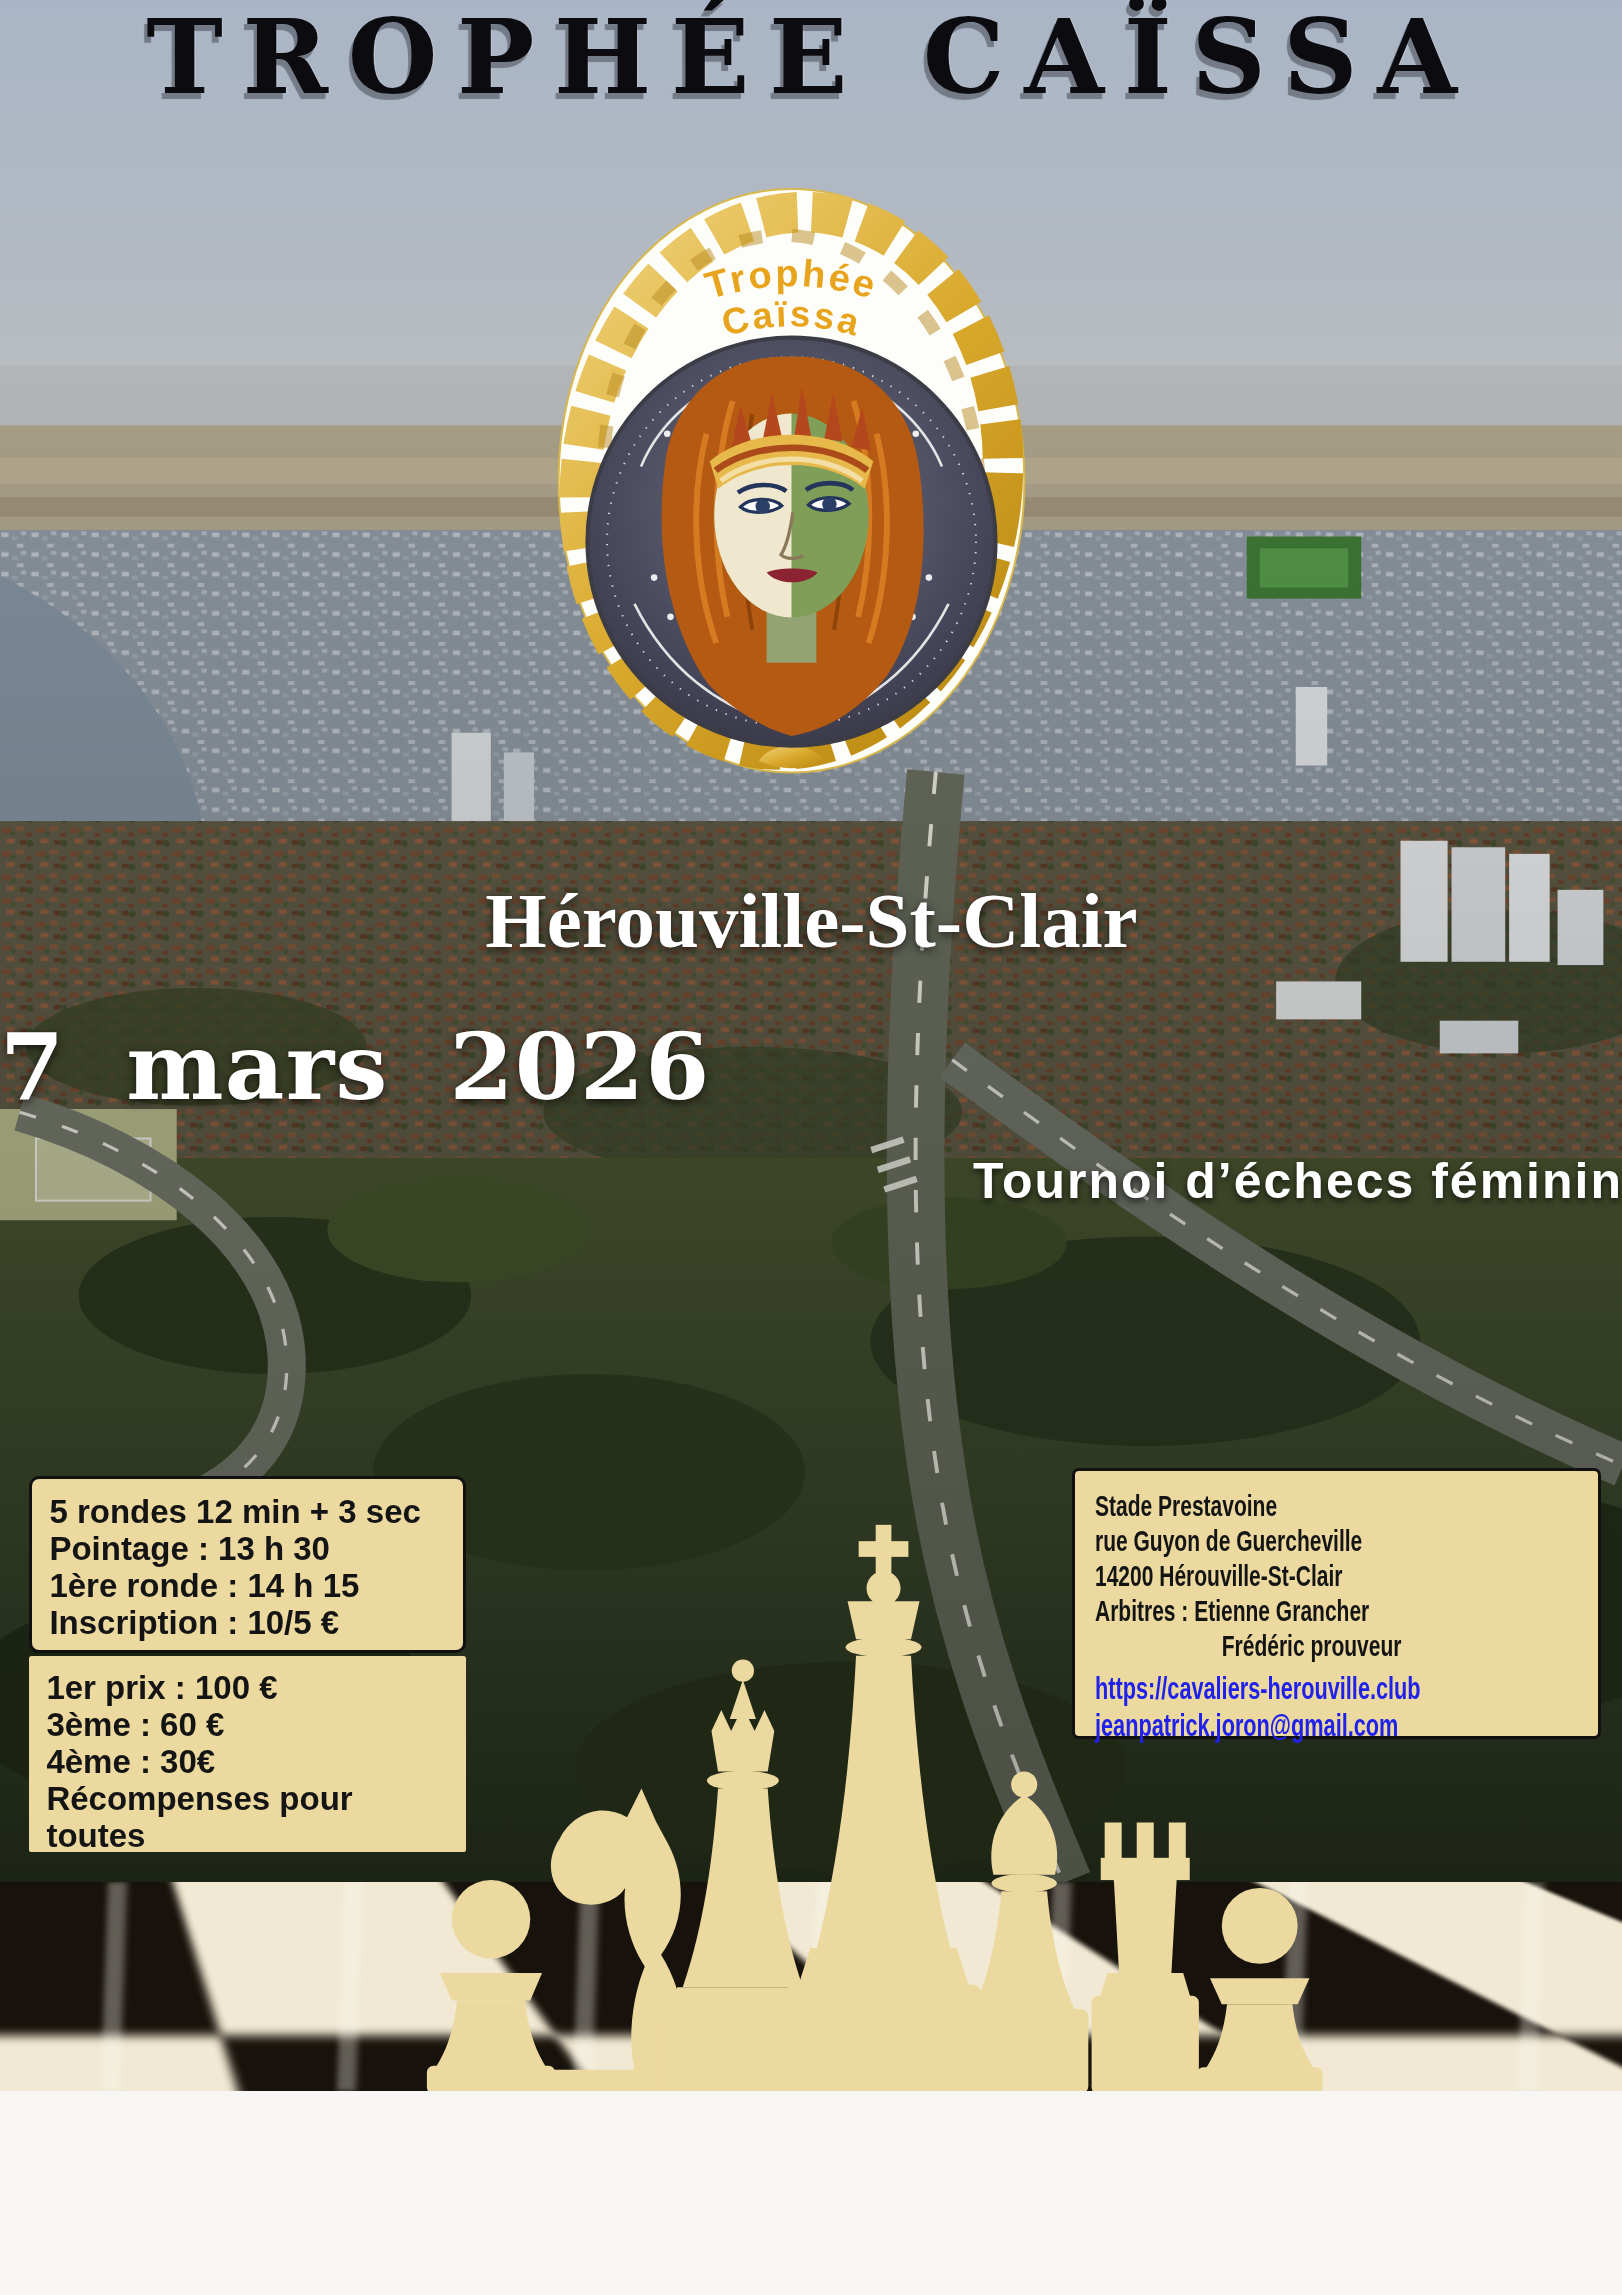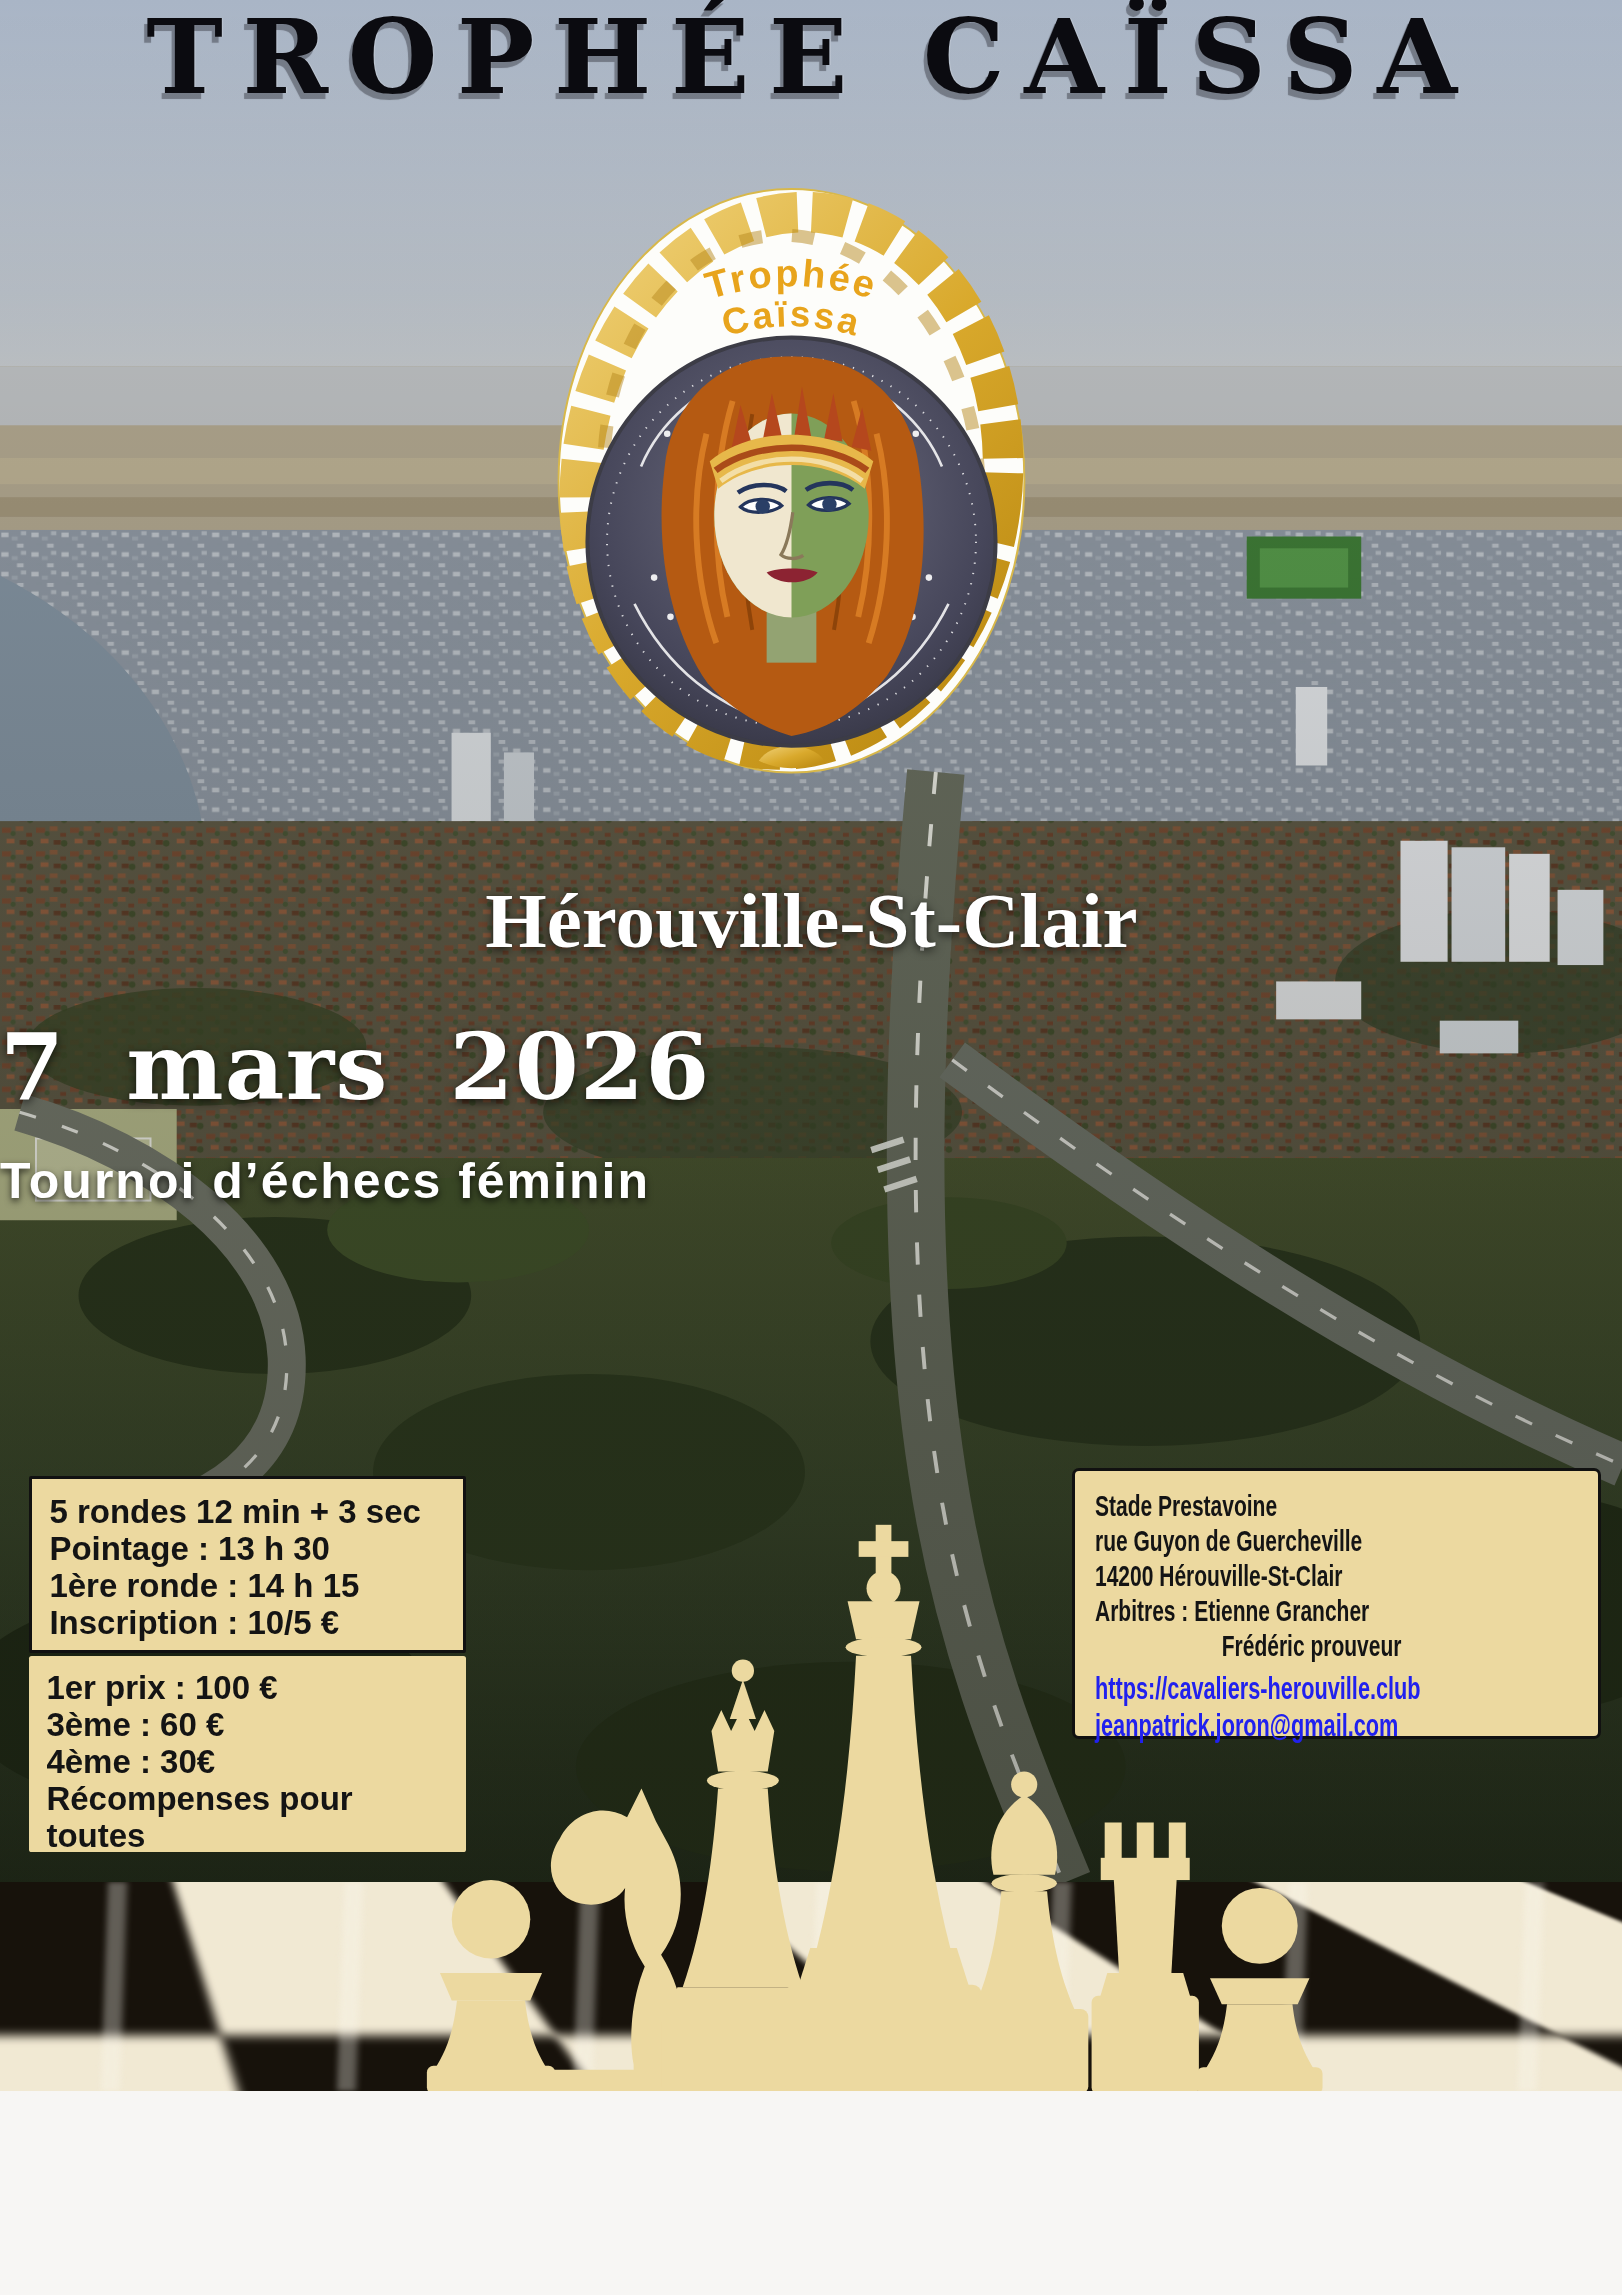--- a/index.html
+++ b/index.html
@@ -20,28 +20,28 @@
   .medallion{position:absolute;left:556px;top:185px;width:471px;height:589px;}
 
   
   .city{position:absolute;left:0;top:876px;width:1623px;text-align:center;
         font-family:Liberation Serif, serif;font-weight:bold;font-size:79px;color:#fff;
         text-shadow:0 3.3px 9.2px rgba(0,0,0,.65),0 0 1.3px rgba(0,0,0,.4);}
   .date{position:absolute;left:0;top:1013px;width:1623px;text-align:left;
         font-family:"DejaVu Serif",serif;font-weight:bold;font-size:92px;color:#fff;
         word-spacing:27.5px;letter-spacing:1.3px;
         text-shadow:0 3.3px 9.2px rgba(0,0,0,.65),0 0 1.3px rgba(0,0,0,.4);}
-  .subtitle{position:absolute;left:0;top:1152px;width:1623px;text-align:left;
+  .subtitle{position:absolute;left:0;top:1152px;width:1623px;text-align:right;
         font-weight:bold;font-size:50px;color:#fff;letter-spacing:2px;
         text-shadow:0 2.6px 7.9px rgba(0,0,0,.7);}
 
   
   .infobox{position:absolute;background:#ecd9a0;color:#141414;font-weight:bold;}
   .box-schedule{left:29.4px;top:1476px;width:437px;height:177px;border:3.9px solid #111;
-                border-radius:2px;padding:14.4px 17px;font-size:33px;line-height:37px;}
+                border-radius:10px;padding:14.4px 17px;font-size:33px;line-height:37px;}
   .box-prizes{left:29.4px;top:1656px;width:437px;height:196px;border-radius:2.6px;
               padding:13px 17px;font-size:33px;line-height:37px;}
   .box-venue{left:1072px;top:1468px;width:529px;height:271px;border:3.9px solid #111;
              border-radius:7px;padding:17px 19.6px;font-size:30px;line-height:35px;}
   .box-venue .vline{transform:scaleX(.7);transform-origin:0 50%;white-space:nowrap;}
   .box-venue .indent{padding-left:181px;}
   .box-venue .vlink{transform:scaleX(.7);transform-origin:0 50%;white-space:nowrap;
                     font-size:31px;line-height:37px;}
   .box-venue .vlink a{color:#2121ee;text-decoration:none;}
   .box-venue .gap{height:6.5px;}

